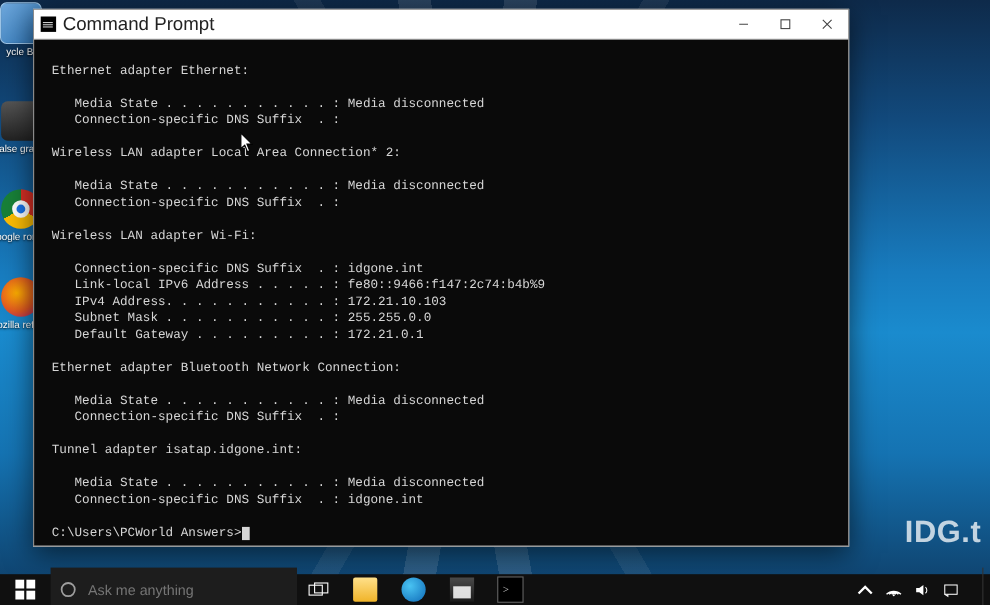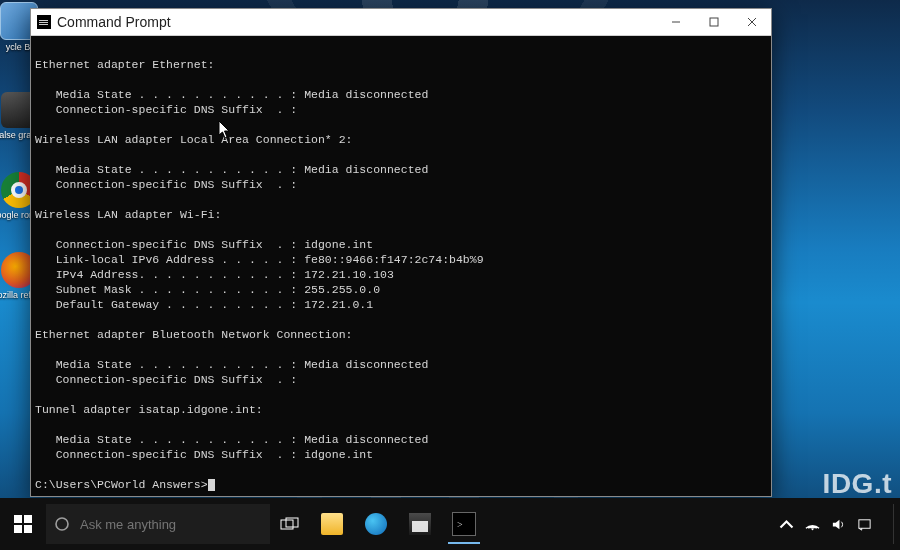--- a/index.html
+++ b/index.html
@@ -30,48 +30,48 @@
   .firefox .img{border-radius:50%;background:radial-gradient(circle at 40% 40%,#ffb000,#e25822 55%,#a6198d);}
   
   .win{
     position:absolute;left:30px;top:8px;width:740px;
     background:#fff;box-shadow:0 6px 24px rgba(0,0,0,.6);
     border:1px solid #8a8a8a;
   }
   .titlebar{height:26px;display:flex;align-items:center;background:#fff;border-bottom:1px solid #d0d0d0;}
   .tb-icon{width:14px;height:14px;margin:0 6px;background:#000;position:relative;}
   .tb-icon::after{content:"";position:absolute;left:2px;top:5px;width:9px;height:1px;background:#ccc;box-shadow:0 2px #ccc,0 4px #ccc;}
-  .tb-title{font-size:14px;color:#222;}
+  .tb-title{font-size:17px;color:#222;}
   .tb-spacer{flex:1;}
   .tb-btn{width:38px;height:26px;display:flex;align-items:center;justify-content:center;}
   .tb-btn svg{width:10px;height:10px;stroke:#444;stroke-width:1;fill:none;}
   .term{
     background:#0a0a0a;color:#d6d6d6;
     font-family:Consolas,"Courier New",monospace;font-size:11.5px;line-height:15px;
-    padding:6px 4px 4px;white-space:pre;min-height:396px;
+    padding:6px 16px 4px;white-space:pre;min-height:396px;
   }
   .term .cursor{display:inline-block;width:7px;height:12px;background:#d6d6d6;vertical-align:text-bottom;animation:bl 1s steps(1) infinite;}
   @keyframes bl{50%{opacity:0;}}
   .mouse-cursor{
     position:absolute;left:218px;top:120px;width:14px;height:20px;pointer-events:none;z-index:5;
   }
   
   .caption{
     position:absolute;left:14px;bottom:56px;
     font-family:Impact,"Arial Black",sans-serif;font-size:34px;color:#1e3a5f;
     -webkit-text-stroke:1px #0a1a2e;text-shadow:2px 2px 0 rgba(0,0,0,.35);
     letter-spacing:.5px;
   }
   .watermark{
     position:absolute;right:8px;bottom:50px;font-size:28px;font-weight:600;
     color:rgba(255,255,255,.75);letter-spacing:.5px;
   }
   
   .taskbar{
-    position:absolute;left:0;right:0;bottom:0;height:52px;
+    position:absolute;left:0;right:0;bottom:0;height:28px;
     background:#101010;display:flex;align-items:center;color:#fff;
   }
   .start{width:46px;height:40px;display:flex;align-items:center;justify-content:center;}
   .winlogo{width:18px;height:18px;display:grid;grid-template:1fr 1fr/1fr 1fr;gap:2px;}
   .winlogo span{background:#fff;}
   .search{display:flex;align-items:center;height:40px;width:224px;background:#1d1d1d;}
   .search .sicon{width:32px;display:flex;align-items:center;justify-content:center;}
   .search input{flex:1;background:transparent;border:0;outline:0;color:#bdbdbd;font-size:13px;}
   .tview{width:40px;display:flex;align-items:center;justify-content:center;}
   .pins{display:flex;}

